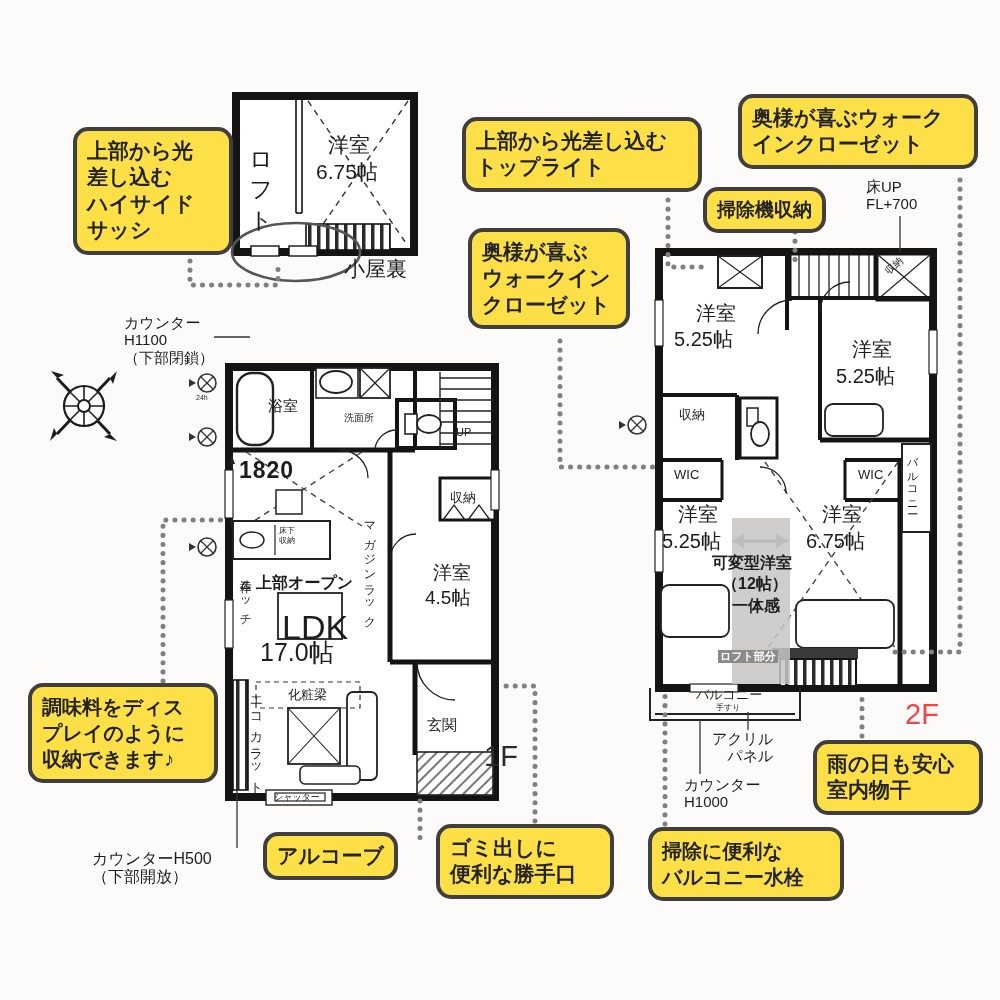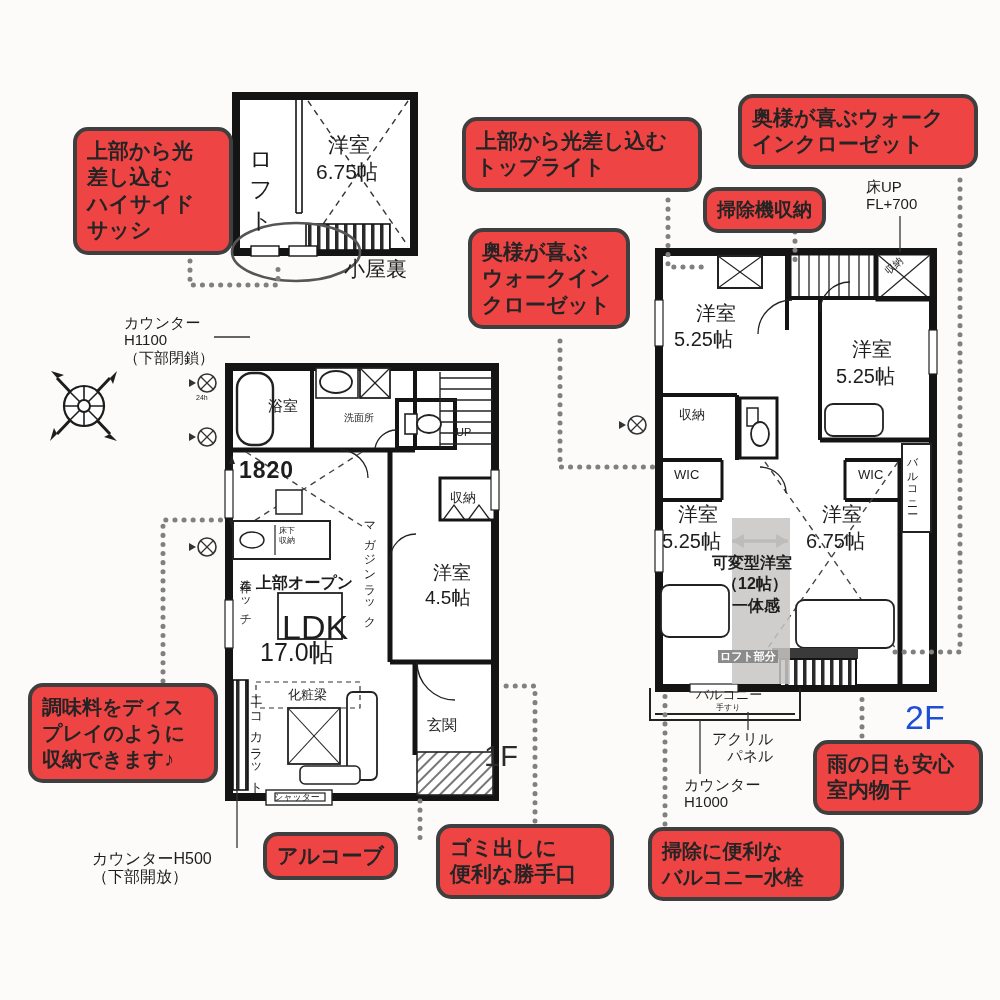--- a/index.html
+++ b/index.html
@@ -2,21 +2,21 @@
 <html><head>
 <meta charset="utf-8">
 <style>
   html,body{margin:0;padding:0;background:#e8e8e8;}
   .stage{position:relative;width:1000px;height:1000px;background:#fcfbfa;overflow:hidden;
          font-family:"Liberation Sans","DejaVu Sans",sans-serif;color:#1d1d1d;}
   .stage svg{position:absolute;left:0;top:0;}
   .t{position:absolute;white-space:nowrap;color:#1d1d1d;line-height:1.15;}
   .v{writing-mode:vertical-rl;text-orientation:upright;letter-spacing:2px;}
   .b{font-weight:bold;}
-  .callout{position:absolute;background:#ef4444;border:4px solid #3f3f3f;border-radius:15px;
+  .callout{position:absolute;background:#fde047;border:4px solid #3f3f3f;border-radius:15px;
            padding:7px 10px;font-weight:bold;color:#242424;z-index:5;}
   .callout span{display:block;}
   .c21{font-size:21px;line-height:1.26;}
   .c19{font-size:19px;line-height:1.25;}
   .shade{position:absolute;background:#c8c6c4;opacity:.85;z-index:1;}
   .tz{z-index:6;}
 </style>
 </head>
 <body>
 
@@ -371,15 +371,15 @@
 <div class="t tz" style="left:662px;top:530px;font-size:20px;">5.25帖</div>
 <div class="t tz" style="left:822px;top:503px;font-size:20px;">洋室</div>
 <div class="t tz" style="left:806px;top:530px;font-size:20px;">6.75帖</div>
 <div class="t b tz" style="left:712px;top:554px;font-size:16px;">可変型洋室</div>
 <div class="t b tz" style="left:722px;top:575px;font-size:16px;">（12帖）</div>
 <div class="t b tz" style="left:732px;top:597px;font-size:16px;">一体感</div>
 <div class="t b tz" style="left:718px;top:650px;font-size:11px;color:#fff;background:#8b8b8b;padding:0 2px;">ロフト部分</div>
 <div class="t tz" style="left:696px;top:688px;font-size:13px;">バルコニー</div>
 <div class="t tz" style="left:716px;top:703px;font-size:8px;">手すり</div>
 <div class="t v" style="left:906px;top:450px;font-size:11px;">バルコニー</div>
-<div class="t" style="left:905px;top:698px;font-size:34px;color:#1d4ed8;">2F</div>
+<div class="t" style="left:905px;top:698px;font-size:29px;color:#ef4444;">2F</div>
 
 </div>
 
 </body></html>

